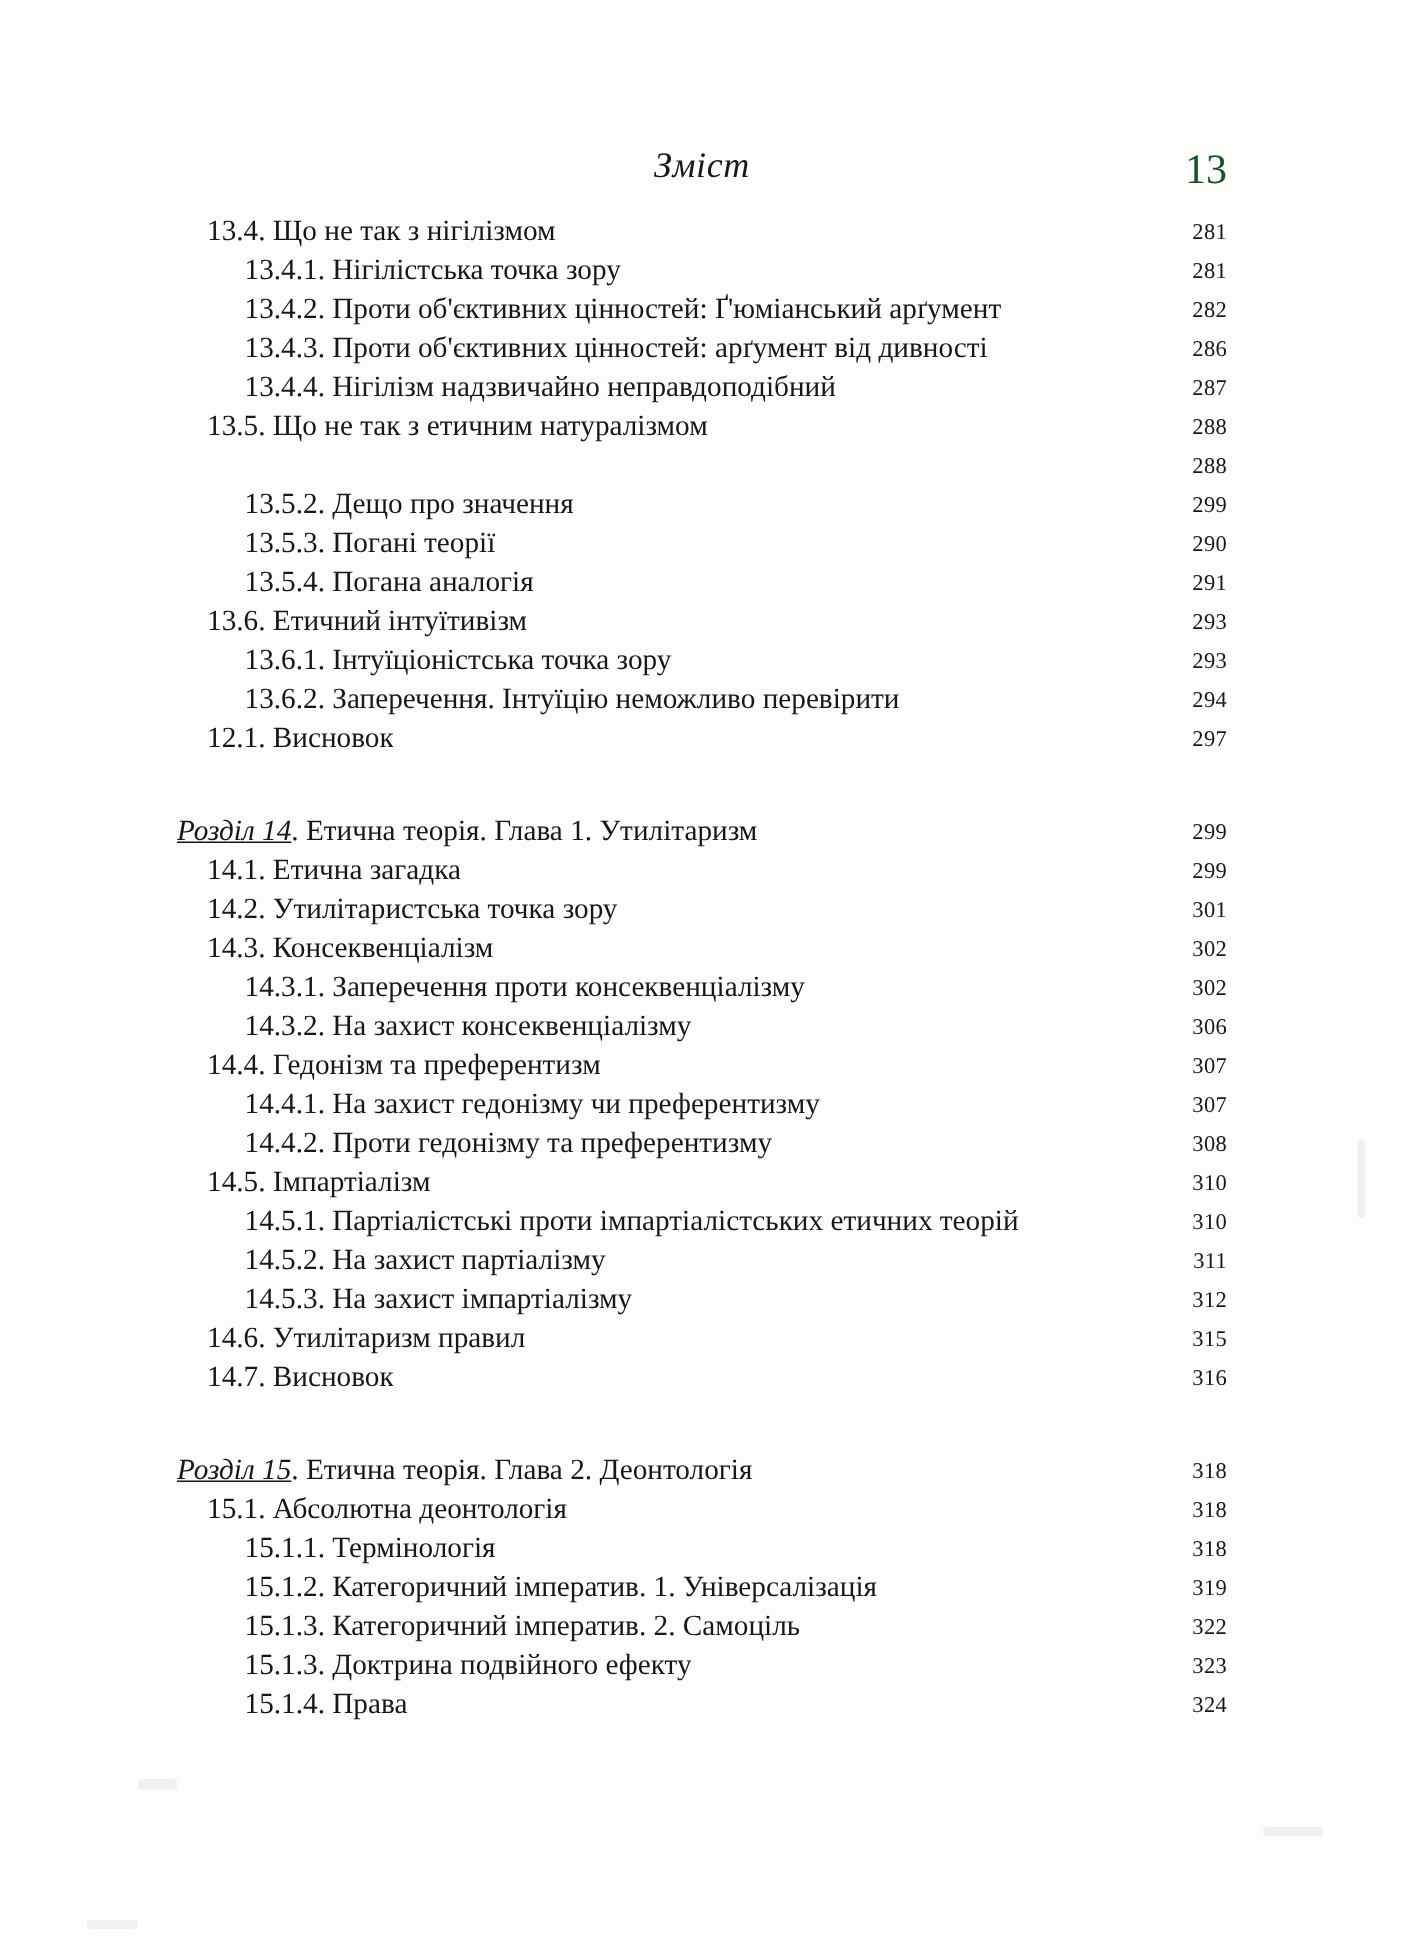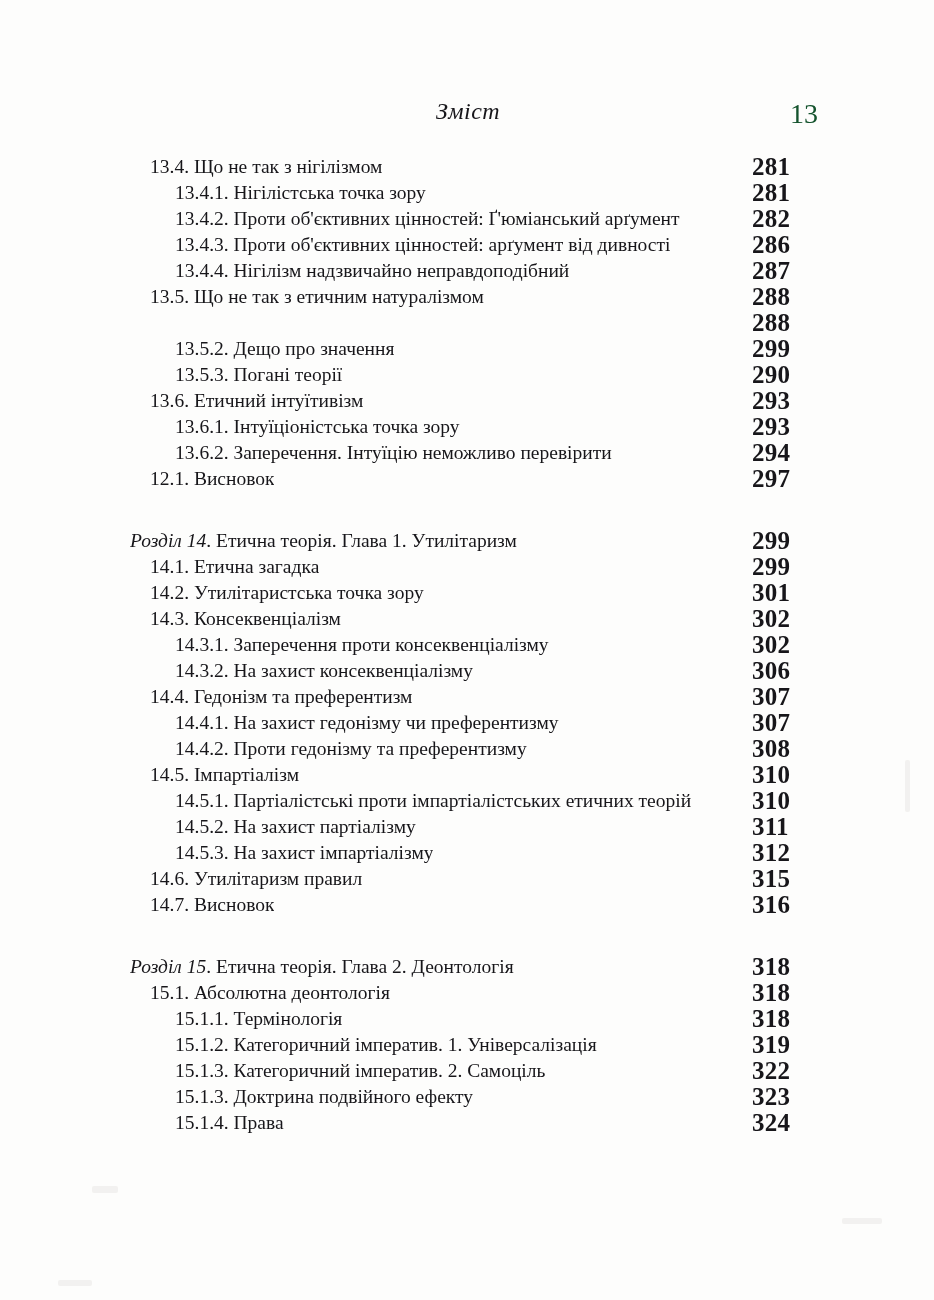--- a/index.html
+++ b/index.html
@@ -56,21 +56,21 @@
 
   
   .toc {
     position: absolute;
     left: 118px;
     top: 142px;
     width: 700px;
   }
 
   .toc-group {
-    margin: 12px;
+    margin: 0;
     padding: 0;
   }
   .toc-group + .toc-group {
     margin-top: 36px;
   }
 
   .toc-row {
     position: relative;
     display: block;
     height: 26px;
@@ -87,33 +87,33 @@
     max-width: 640px;
     overflow: hidden;
     text-overflow: clip;
   }
 
   .toc-row .folio {
     position: absolute;
     top: 0;
     right: 0;
     width: 54px;
-    text-align: left;
-    font-size: 25px;
+    text-align: right;
+    font-size: 15px;
     letter-spacing: 0.2px;
-    font-weight: bold;
   }
 
   
   .lvl-chapter .label { left: 0px; }
   .lvl-2 .label       { left: 20px; }
   .lvl-3 .label       { left: 45px; }
 
   .lvl-chapter .chapter-tag {
     font-style: italic;
+    text-decoration: underline;
   }
 
   
   .speckle {
     position: absolute;
     background: #e9e8e6;
     border-radius: 2px;
     opacity: 0.55;
     pointer-events: none;
   }
@@ -157,20 +157,24 @@
         <div class="toc-row lvl-3">
           <span class="folio">288</span>
         </div>
         <div class="toc-row lvl-3">
           <span class="label">13.5.2. Дещо про значення</span>
           <span class="folio">299</span>
         </div>
         <div class="toc-row lvl-3">
           <span class="label">13.5.3. Погані теорії</span>
           <span class="folio">290</span>
+        </div>
+        <div class="toc-row lvl-3">
+          <span class="label">13.5.4. Погана аналогія</span>
+          <span class="folio">291</span>
         </div>
         <div class="toc-row lvl-2">
           <span class="label">13.6. Етичний інтуїтивізм</span>
           <span class="folio">293</span>
         </div>
         <div class="toc-row lvl-3">
           <span class="label">13.6.1. Інтуїціоністська точка зору</span>
           <span class="folio">293</span>
         </div>
         <div class="toc-row lvl-3">

